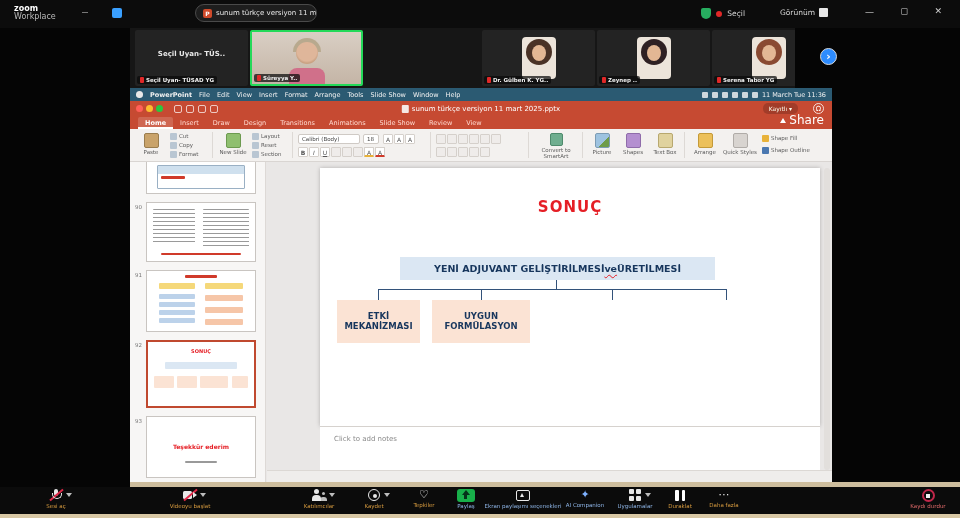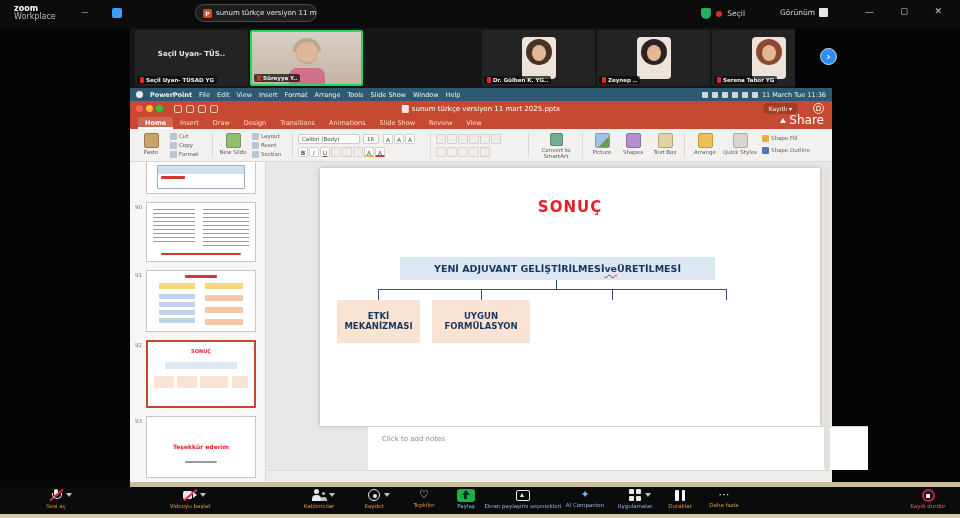--- a/index.html
+++ b/index.html
@@ -68,21 +68,21 @@
 
   
   .work{left:0;top:74px;width:702px;height:324px;background:#e9e7e6;}
   .panel{position:absolute;left:0;top:0;width:136px;height:324px;background:#f7f6f5;border-right:1px solid #ddd9d6;overflow:hidden;}
   .thumb{position:absolute;left:16px;width:110px;background:#fff;border:1px solid #c9c5c1;}
   .thumb.sel{border:2px solid #c0492f;}
   .snum{position:absolute;left:5px;font-size:5.5px;color:#777;}
   .txtlines{background:repeating-linear-gradient(#9a9a9a 0 1px,transparent 1px 4px);}
   .canvas{position:absolute;left:137px;top:0;width:565px;height:324px;}
   .slide{position:absolute;left:53px;top:6px;width:500px;height:258px;background:#fff;box-shadow:0 0 4px rgba(0,0,0,.25);}
-  .notes{position:absolute;left:53px;top:264px;width:500px;height:44px;background:#fff;border-top:1px solid #d6d2ce;margin-left:48px;}
+  .notes{position:absolute;left:53px;top:264px;width:500px;height:44px;background:#fff;border-top:1px solid #d6d2ce;}
   .notesph{font-size:7px;color:#8a8a8a;margin:8px 0 0 14px;}
   .statusstrip{position:absolute;left:0;top:308px;width:565px;height:16px;background:#efedeb;border-top:1px solid #dcd8d4;}
   .vscroll{position:absolute;right:2px;top:6px;width:6px;height:302px;background:#e2dfdc;border-radius:3px;}
 
   
   .stitle{position:absolute;left:0;right:0;top:30px;text-align:center;color:#e51e25;font-weight:bold;font-size:15px;letter-spacing:1px;}
   .topbox{position:absolute;left:80px;top:89px;width:315px;height:23px;background:#dbe7f3;color:#17365d;font-weight:bold;font-size:9.5px;display:flex;align-items:center;justify-content:center;white-space:nowrap;}
   .squig{text-decoration:underline;text-decoration-style:wavy;text-decoration-color:#e51e25;text-decoration-thickness:1px;text-underline-offset:2px;}
   .conn{background:#33527a;}
   .pbox{position:absolute;top:132px;height:43px;background:#fbe3d4;color:#17365d;font-weight:bold;font-size:8.5px;display:flex;flex-direction:column;align-items:center;justify-content:center;text-align:center;line-height:1.15;padding:0 2px;}

